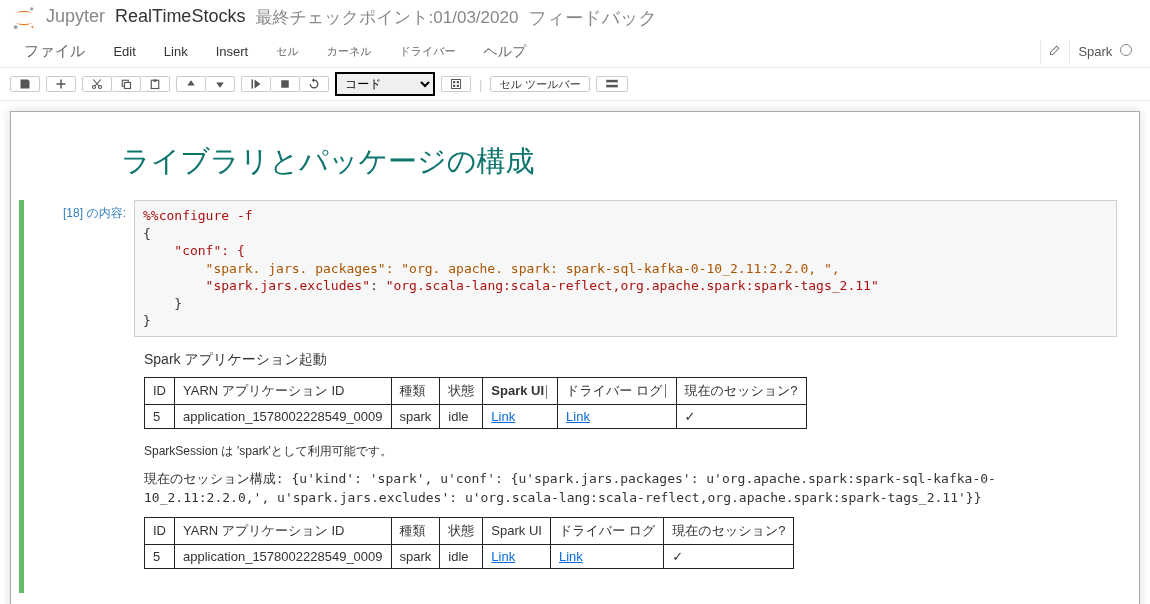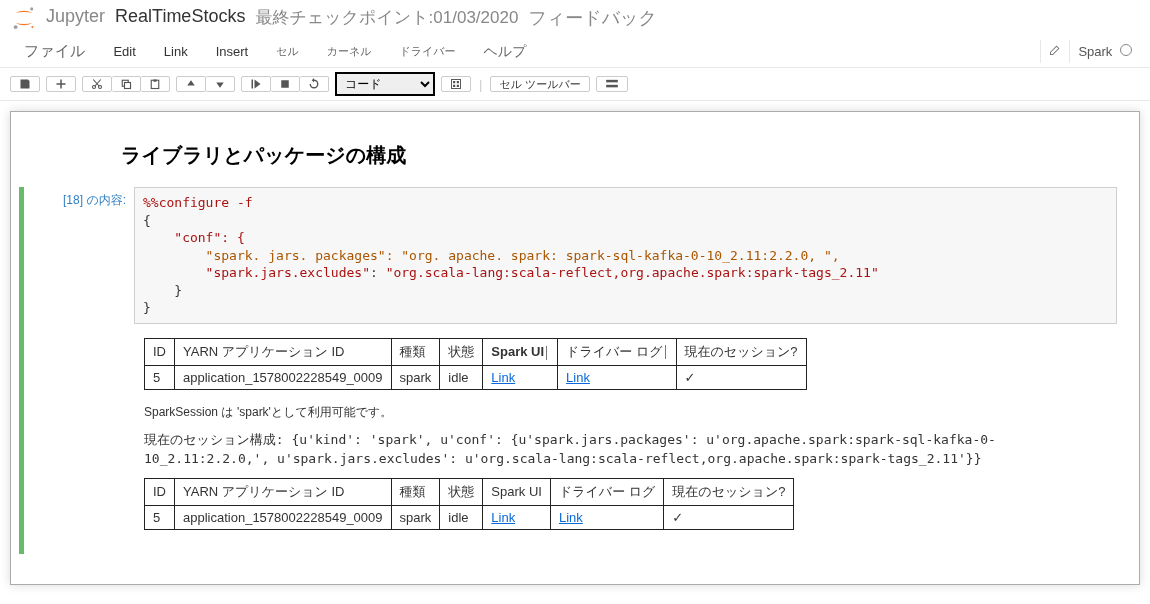--- a/index.html
+++ b/index.html
@@ -19,21 +19,21 @@
 .menubar .kernel-name { padding: 4px 8px; color: #555; border-left: 1px solid #e7e7e7; }
 .menubar .kernel-ind { width: 12px; height: 12px; border: 1.4px solid #888; border-radius: 50%; display: inline-block; margin-left: 4px; }
 .toolbar { display: flex; align-items: center; padding: 4px 10px; gap: 6px; border-bottom: 1px solid #e7e7e7; }
 .tb-group { display: flex; gap: 0; }
 .tb-btn { border: 1px solid #ccc; background: #fff; padding: 3px 8px; font-size: 12px; color: #333; cursor: pointer; border-radius: 2px; height: 16px; display: flex; align-items: center; }
 .tb-group .tb-btn + .tb-btn { border-left: none; }
 .tb-select { border: 2px solid #000000; height: 24px; font-size: 12px; padding: 0 4px; width: 100px; }
 .tb-pipe { color: #ccc; padding: 0 2px; }
 .notebook-wrap { padding: 10px 10px 20px 10px; }
 .notebook { border: 1px solid #ababab; box-shadow: 0 0 10px rgba(0,0,0,0.15); padding: 20px 0 30px 0; }
-.md-heading { font-size: 20px; font-weight: 700; color: #000000; padding: 10px 0 18px 110px; }
+.md-heading { font-size: 29px; font-weight: 400; color: #0f766e; padding: 10px 0 18px 110px; }
 .cell { border-left: 5px solid #66BB6A; position: relative; padding: 0 0 10px 0; margin: 0 8px 0 8px; }
 .input-area { display: flex; }
 .prompt { width: 110px; flex: none; text-align: right; padding: 5px 8px 0 0; font-family: Liberation Sans, sans-serif; font-size: 12px; color: #307fc1; }
 .code-block { flex: 1; background: #f7f7f7; border: 1px solid #cfcfcf; padding: 6px 8px; font-family: Menlo, Consolas, monospace; font-size: 13px; line-height: 1.35; white-space: pre; overflow: hidden; margin-right: 14px; }
 .code-block .magic { color: #aa1111; }
 .code-block .key { color: #aa1111; }
 .code-block .str { color: #aa1111; }
 .code-block .line2 { color: #aa5500; }
 .output-area { padding: 8px 14px 0 120px; }
 .output-area p { font-size: 14px; margin: 6px 0 8px 0; }
@@ -185,20 +185,21 @@
         <div class="code-block"><span class="magic">%%configure -f</span>
 <span>{</span>
 <span class="key">    "conf": {</span>
 <span class="line2">        "spark. jars. packages": "org. apache. spark: spark-sql-kafka-0-10_2.11:2.2.0, ",</span>
 <span class="key">        "spark.jars.excludes"</span><span>: </span><span class="str">"org.scala-lang:scala-reflect,org.apache.spark:spark-tags_2.11"</span>
 <span>    }</span>
 <span>}</span></div>
       </div>
 
       <div class="output-area">
+        <p>Spark アプリケーション起動</p>
 
         <table class="spark">
           <tbody>
               <tr>
             <th>ID</th>
             <th>YARN アプリケーション ID</th>
             <th>種類</th>
             <th>状態</th>
             <th class="bold"><span>Spark UI</span><span class="pipe"></span></th>
             <th><span>ドライバー ログ</span><span class="pipe"></span></th>

